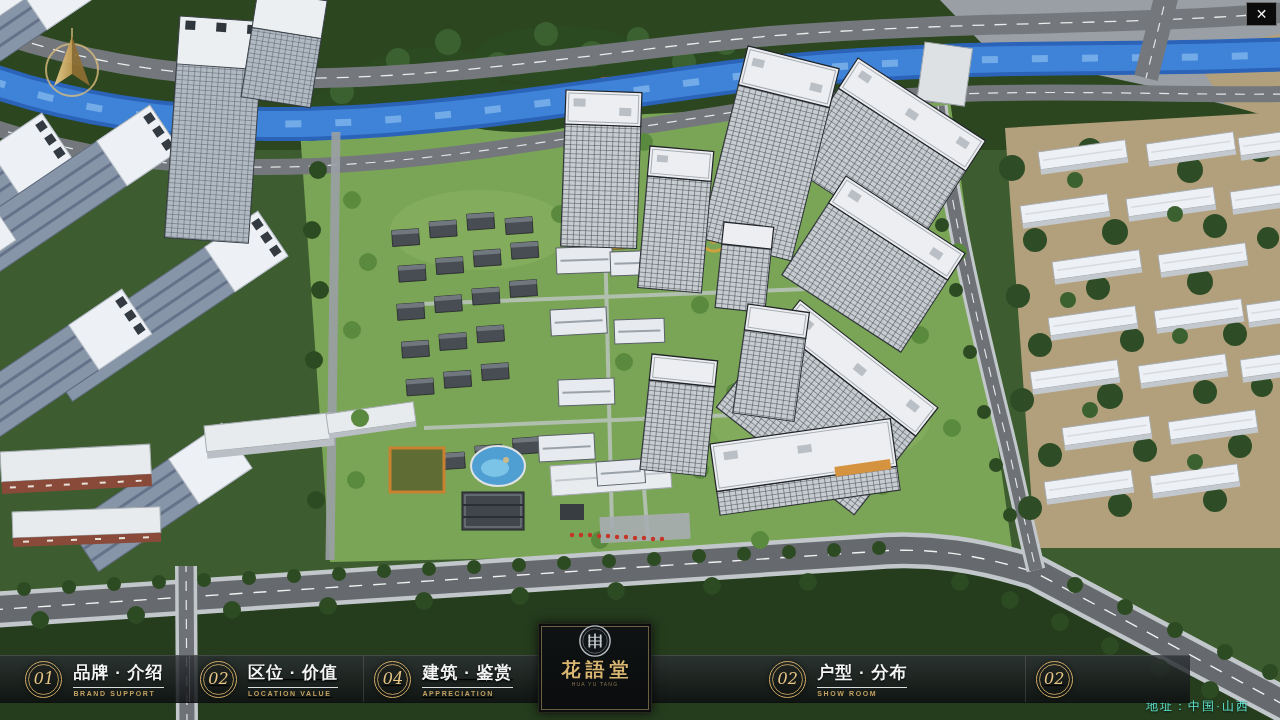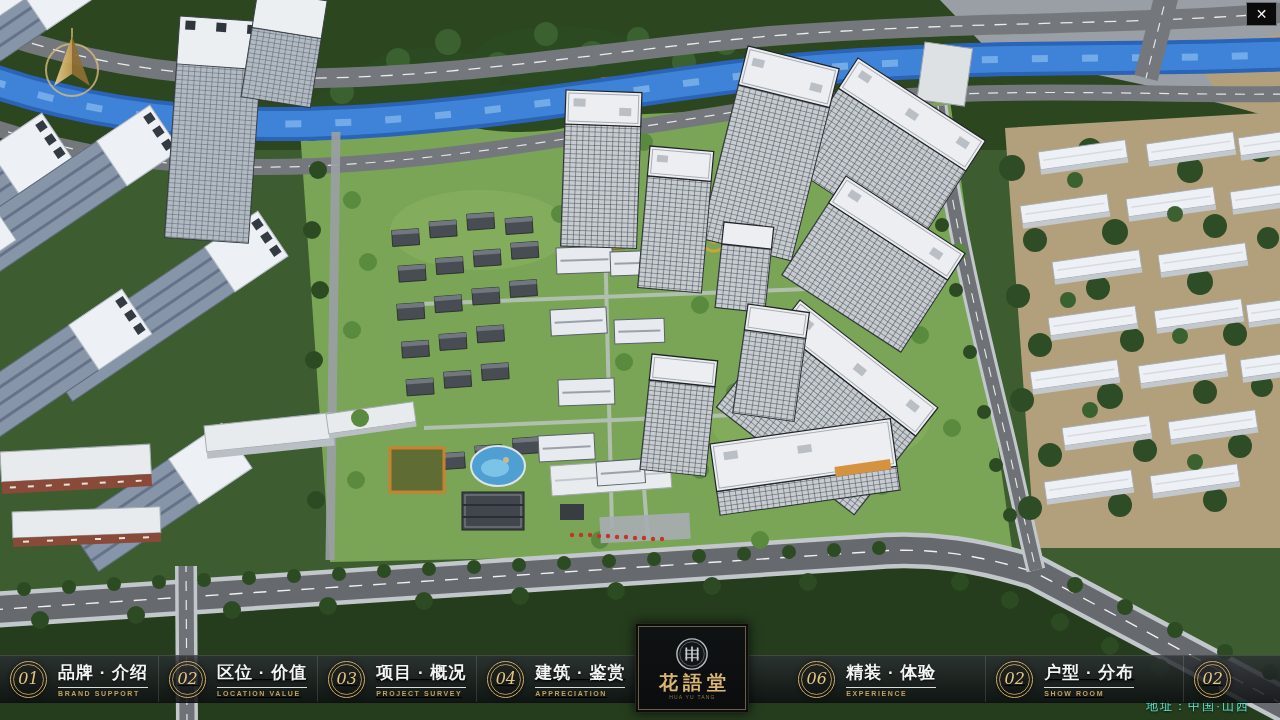--- a/index.html
+++ b/index.html
@@ -10,21 +10,21 @@
   
   .compass{position:absolute;left:30px;top:22px;width:84px;height:84px;z-index:3;opacity:.92;}
 
   
   .close-btn{position:absolute;right:3px;top:2px;width:31px;height:24px;z-index:8;
              background:#0b0b0b;border:1px solid #6e6e6e;color:#f2f2f2;font-size:14px;
              line-height:22px;text-align:center;cursor:pointer;padding:0;
              font-family:"DejaVu Sans",sans-serif;}
 
   
-  .navbar{position:absolute;left:0;top:655px;width:1280px;height:46px;z-index:5;
+  .navbar{position:absolute;left:0;top:655px;width:1190px;height:46px;z-index:5;
           display:flex;align-items:center;
           background:linear-gradient(180deg,rgba(44,48,52,.80),rgba(12,14,16,.84));
           border-top:1px solid rgba(255,255,255,.22);
           border-bottom:1px solid rgba(0,0,0,.65);}
   .nav-side{flex:1;display:flex;height:100%;justify-content:space-evenly;align-items:center;}
   .nav-item{display:flex;align-items:center;gap:11px;height:100%;padding:0 10px;cursor:pointer;}
   .nav-side .nav-item + .nav-item{border-left:1px solid rgba(255,255,255,.13);text-decoration:underline;}
   .badge{width:35px;height:35px;border-radius:50%;border:1px solid #d0ab67;position:relative;
          display:flex;align-items:center;justify-content:center;background:rgba(8,8,6,.25);
          box-shadow:0 0 5px rgba(0,0,0,.5);flex:none;}
@@ -35,21 +35,21 @@
   .zh{font-size:17px;font-weight:bold;color:#f3f4f4;letter-spacing:1px;white-space:nowrap;
       text-shadow:0 1px 2px rgba(0,0,0,.85);}
   .rule{height:1px;background:rgba(255,255,255,.85);margin:3px 0 2px;}
   .en{font-size:7px;color:#c2a061;letter-spacing:1.6px;font-weight:bold;white-space:nowrap;}
 
   
   .logo-panel{width:112px;height:88px;margin-top:-22px;flex:none;z-index:6;
               background:linear-gradient(#101314,#0a0c0d);
               border:1px solid #26271f;
               box-shadow:inset 0 0 0 2px #0b0d0e,inset 0 0 0 3px #6d5f42,0 0 10px rgba(0,0,0,.7);
-              display:flex;flex-direction:column;align-items:center;justify-content:center;gap:2px;}
+              display:flex;flex-direction:column;align-items:center;gap:2px;}
   .logo-title{font-family:"DejaVu Serif",serif;font-size:19px;font-weight:bold;color:#d9b671;
               letter-spacing:5px;text-indent:5px;line-height:1;}
   .logo-sub{font-size:5px;color:#8d7a4e;letter-spacing:1.2px;}
 
   
   .address{position:absolute;right:30px;top:698px;z-index:4;font-size:12px;color:#5eead4;
            letter-spacing:2px;text-shadow:0 1px 2px rgba(0,0,0,.8);}
 </style>
 </head>
 <body>
@@ -564,30 +564,20 @@
             <span>02</span>
           </div>
         <div class="lab">
           <div class="zh">区位 · 价值</div>
           <div class="rule"></div>
           <div class="en">LOCATION VALUE</div>
         </div>
       </div>
       <div class="nav-item">
         <div class="badge">
-            <span>03</span>
-          </div>
-        <div class="lab">
-          <div class="zh">项目 · 概况</div>
-          <div class="rule"></div>
-          <div class="en">PROJECT SURVEY</div>
-        </div>
-      </div>
-      <div class="nav-item">
-        <div class="badge">
             <span>04</span>
           </div>
         <div class="lab">
           <div class="zh">建筑 · 鉴赏</div>
           <div class="rule"></div>
           <div class="en">APPRECIATION</div>
         </div>
       </div>
     </div>
 
@@ -596,30 +586,20 @@
         <circle cx="18" cy="18" r="16" stroke="#b9bfc4" stroke-width="1.5" fill="#121517"></circle>
         <circle cx="18" cy="18" r="13" stroke="#8f959b" stroke-width=".6" fill="none"></circle>
         <path d="M12 11v14M18 10v16M24 11v14" stroke="#c6cbd0" stroke-width="1.8"></path>
         <path d="M11 14h14M11 18h14M11 22h14" stroke="#c6cbd0" stroke-width="1.1"></path>
       </svg>
       <div class="logo-title">花語堂</div>
       <div class="logo-sub">HUA YU TANG</div>
     </div>
 
     <div class="nav-side">
-      <div class="nav-item">
-        <div class="badge">
-            <span>06</span>
-          </div>
-        <div class="lab">
-          <div class="zh">精装 · 体验</div>
-          <div class="rule"></div>
-          <div class="en">EXPERIENCE</div>
-        </div>
-      </div>
       <div class="nav-item">
         <div class="badge">
             <span>02</span>
           </div>
         <div class="lab">
           <div class="zh">户型 · 分布</div>
           <div class="rule"></div>
           <div class="en">SHOW ROOM</div>
         </div>
       </div>

